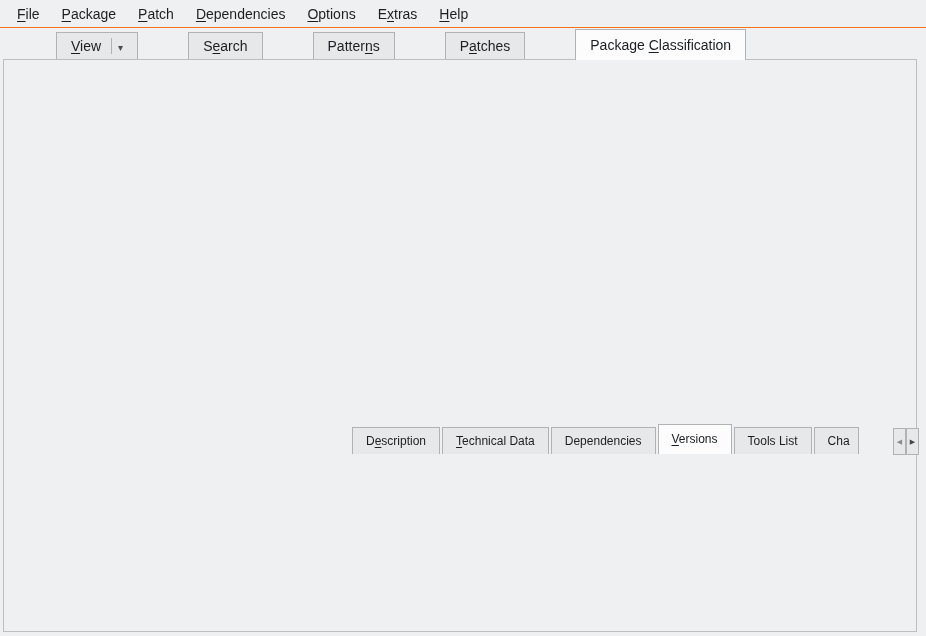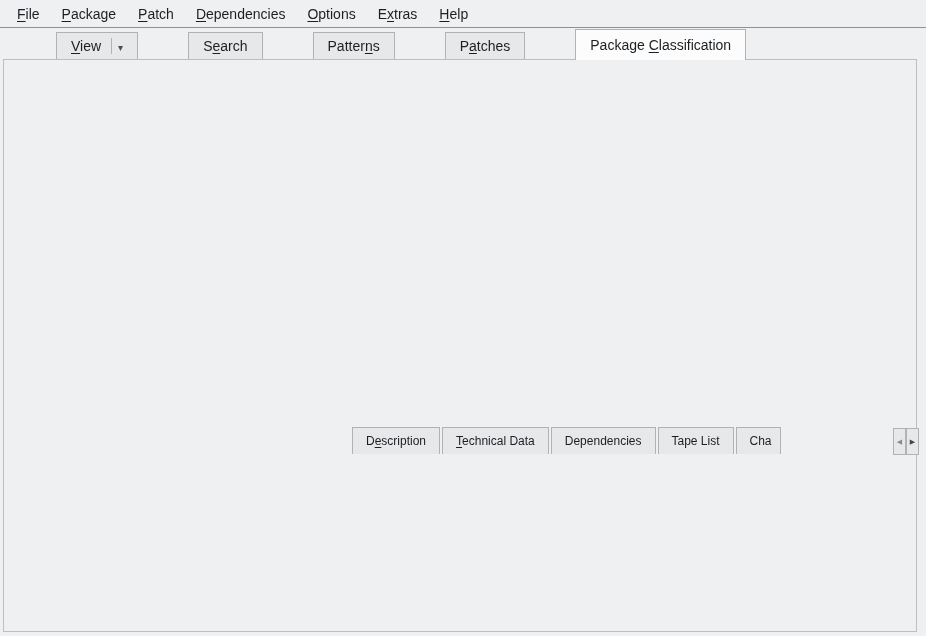--- a/index.html
+++ b/index.html
@@ -305,21 +305,22 @@
       <div class="sb-btn right">▶</div>
     </div>
   </div>
 
   <div class="splitter-dots" style="left:600px;top:418px;">······</div>
 
   <div id="detail-tabs">
       <div class="dtab">D<u>e</u>scription</div>
       <div class="dtab"><u>T</u>echnical Data</div>
       <div class="dtab">Dependencies</div>
-      <div class="dtab">Tape List</div>
+      <div class="dtab active"><u>V</u>ersions</div>
+      <div class="dtab">Tools List</div>
       <div class="dtab truncated">Cha</div>
     </div>
   <div id="dtab-scroll">
     <div class="sc">◀</div>
     <div class="sc on">▶</div>
   </div>
 
   <div id="detail-frame">
     <div id="detail-body">
       <div id="pkg-name">multipath-tools</div>

